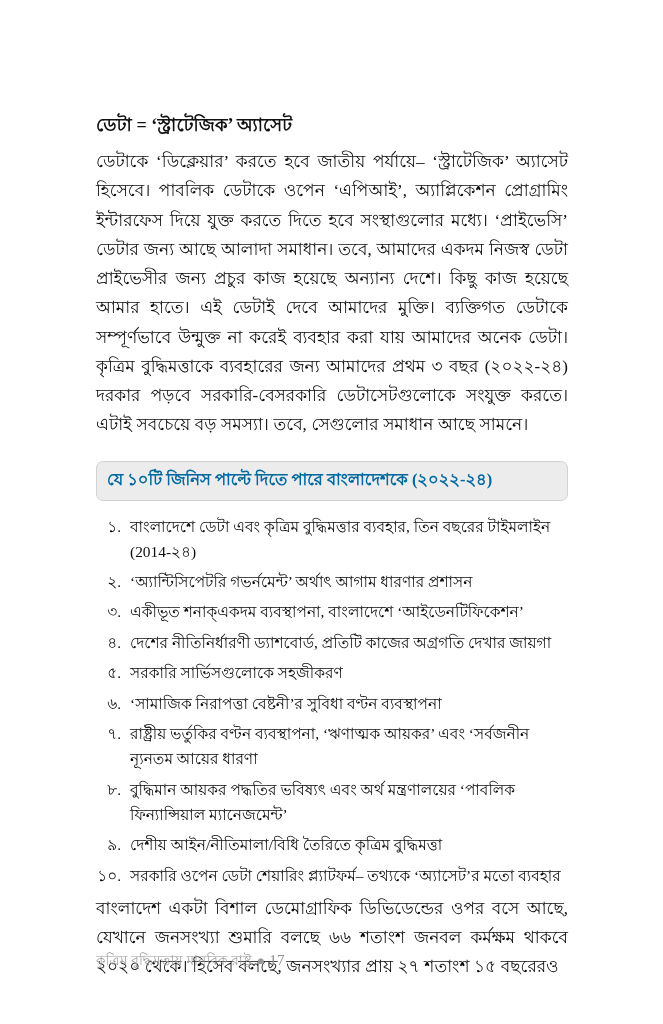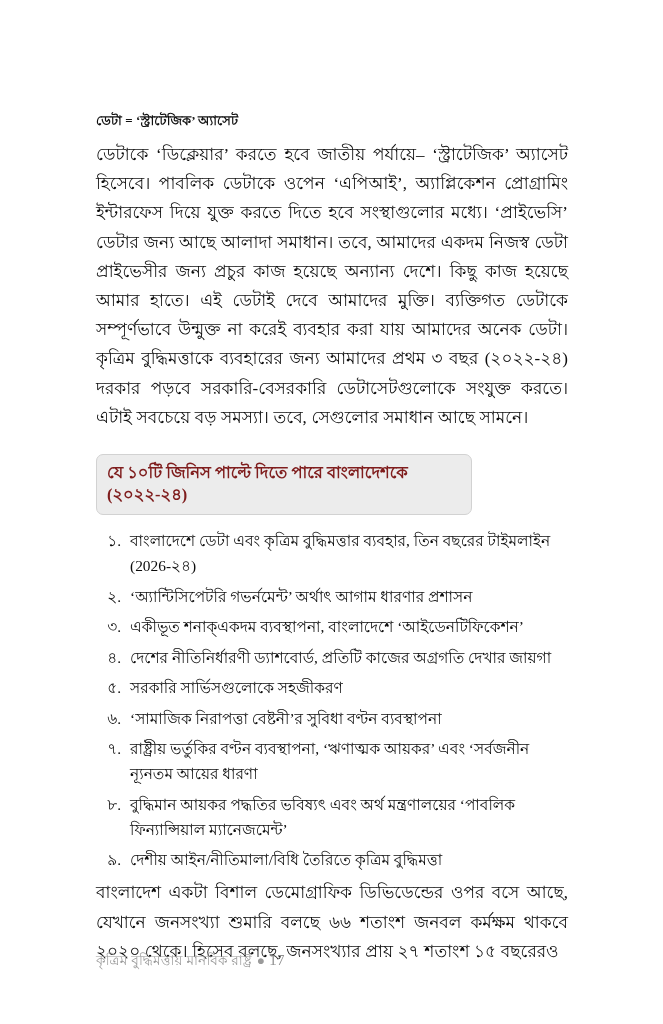--- a/index.html
+++ b/index.html
@@ -26,21 +26,21 @@
 
   .content {
     position: absolute;
     left: 96px;
     top: 112px;
     width: 472px;
   }
 
   
   .section-title {
-    font-size: 13px;
+    font-size: 18px;
     font-weight: bold;
     line-height: 1.45;
     letter-spacing: 0.1px;
     margin: 0 0 9px 0;
     color: #111111;
   }
 
   
   .body-par {
     font-size: 17px;
@@ -58,23 +58,23 @@
   
   .boxed-heading {
     box-sizing: border-box;
     background: #ececec;
     border: 1px solid #d2d2d2;
     border-radius: 7px;
     padding: 7px 10px 8px 10px;
     font-size: 16.4px;
     font-weight: bold;
     line-height: 1.35;
-    color: #7f1d1d;
+    color: #0369a1;
     margin: 22px 0 14px 0;
-    width: 376px;
+    width: 472px;
   }
 
   
   .num-list {
     margin: 0 0 4px 0;
     padding: 0;
     list-style: none;
   }
   .num-list li {
     display: flex;
@@ -128,21 +128,21 @@
 
     <h2 class="section-title">ডেটা = ‘স্ট্রাটেজিক’ অ্যাসেট</h2>
 
     <p class="body-par">ডেটাকে ‘ডিক্লেয়ার’ করতে হবে জাতীয় পর্যায়ে– ‘স্ট্রাটেজিক’ অ্যাসেট হিসেবে। পাবলিক ডেটাকে ওপেন ‘এপিআই’, অ্যাপ্লিকেশন প্রোগ্রামিং ইন্টারফেস দিয়ে যুক্ত করতে দিতে হবে সংস্থাগুলোর মধ্যে। ‘প্রাইভেসি’ ডেটার জন্য আছে আলাদা সমাধান। তবে, আমাদের একদম নিজস্ব ডেটা প্রাইভেসীর জন্য প্রচুর কাজ হয়েছে অন্যান্য দেশে। কিছু কাজ হয়েছে আমার হাতে। এই ডেটাই দেবে আমাদের মুক্তি। ব্যক্তিগত ডেটাকে সম্পূর্ণভাবে উন্মুক্ত না করেই ব্যবহার করা যায় আমাদের অনেক ডেটা। কৃত্রিম বুদ্ধিমত্তাকে ব্যবহারের জন্য আমাদের প্রথম ৩ বছর (২০২২-২৪) দরকার পড়বে সরকারি-বেসরকারি ডেটাসেটগুলোকে সংযুক্ত করতে। এটাই সবচেয়ে বড় সমস্যা। তবে, সেগুলোর সমাধান আছে সামনে।</p>
 
     <div class="boxed-heading">যে ১০টি জিনিস পাল্টে দিতে পারে বাংলাদেশকে (২০২২-২৪)</div>
 
     <ol class="num-list">
       <li>
         <span class="num">১.</span>
-        <span class="txt">বাংলাদেশে ডেটা এবং কৃত্রিম বুদ্ধিমত্তার ব্যবহার, তিন বছরের টাইমলাইন (2026-২৪)</span>
+        <span class="txt">বাংলাদেশে ডেটা এবং কৃত্রিম বুদ্ধিমত্তার ব্যবহার, তিন বছরের টাইমলাইন (2014-২৪)</span>
       </li>
       <li>
         <span class="num">২.</span>
         <span class="txt">‘অ্যান্টিসিপেটরি গভর্নমেন্ট’ অর্থাৎ আগাম ধারণার প্রশাসন</span>
       </li>
       <li>
         <span class="num">৩.</span>
         <span class="txt">একীভূত শনাক্একদম ব্যবস্থাপনা, বাংলাদেশে ‘আইডেনটিফিকেশন’</span>
       </li>
       <li>
@@ -162,20 +162,24 @@
         <span class="txt">রাষ্ট্রীয় ভর্তুকির বণ্টন ব্যবস্থাপনা, ‘ঋণাত্মক আয়কর’ এবং ‘সর্বজনীন ন্যূনতম আয়ের ধারণা</span>
       </li>
       <li>
         <span class="num">৮.</span>
         <span class="txt">বুদ্ধিমান আয়কর পদ্ধতির ভবিষ্যৎ এবং অর্থ মন্ত্রণালয়ের ‘পাবলিক ফিন্যান্সিয়াল ম্যানেজমেন্ট’</span>
       </li>
       <li>
         <span class="num">৯.</span>
         <span class="txt">দেশীয় আইন/নীতিমালা/বিধি তৈরিতে কৃত্রিম বুদ্ধিমত্তা</span>
       </li>
+      <li>
+        <span class="num">১০.</span>
+        <span class="txt">সরকারি ওপেন ডেটা শেয়ারিং প্ল্যাটফর্ম– তথ্যকে ‘অ্যাসেট’র মতো ব্যবহার</span>
+      </li>
     </ol>
 
 
     <p class="body-par last-line-natural">বাংলাদেশ একটা বিশাল ডেমোগ্রাফিক ডিভিডেন্ডের ওপর বসে আছে, যেখানে জনসংখ্যা শুমারি বলছে ৬৬ শতাংশ জনবল কর্মক্ষম থাকবে ২০২০ থেকে। হিসেব বলছে, জনসংখ্যার প্রায় ২৭ শতাংশ ১৫ বছরেরও</p>
 
   </div>
 
   <div class="footer">
     <span>কৃত্রিম বুদ্ধিমত্তায় মানবিক রাষ্ট্র</span><span class="dot">●</span><span class="pg">17</span>
   </div>

